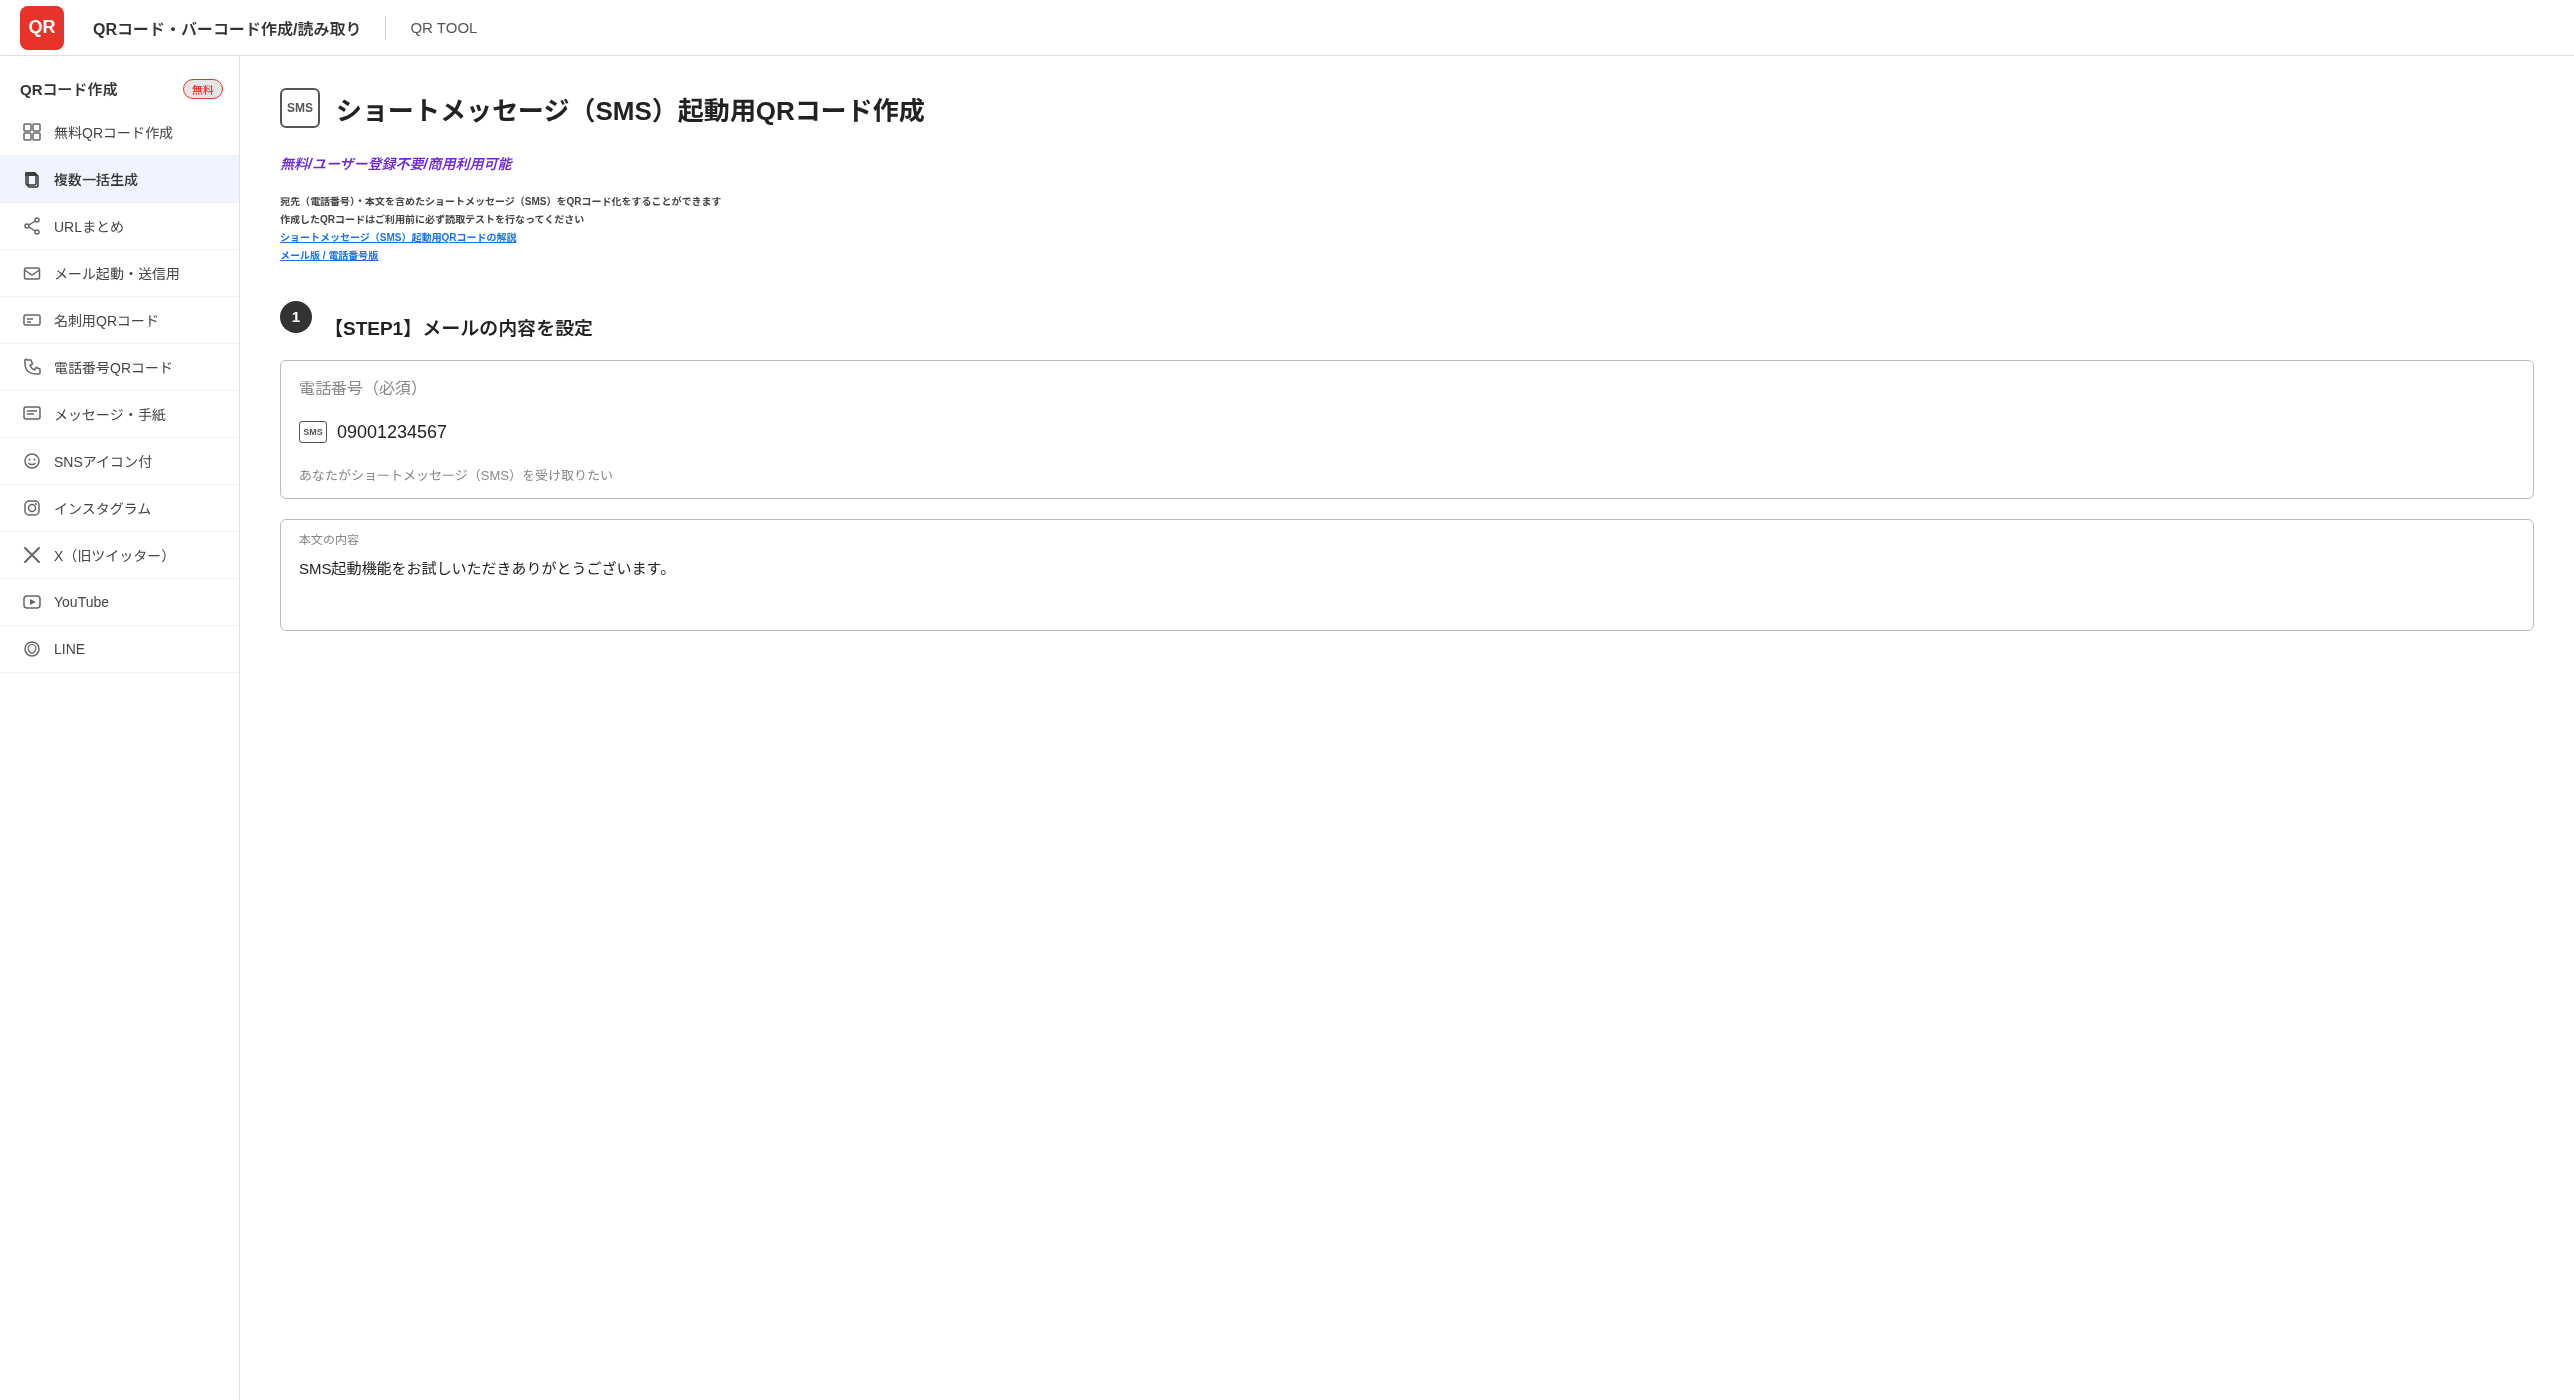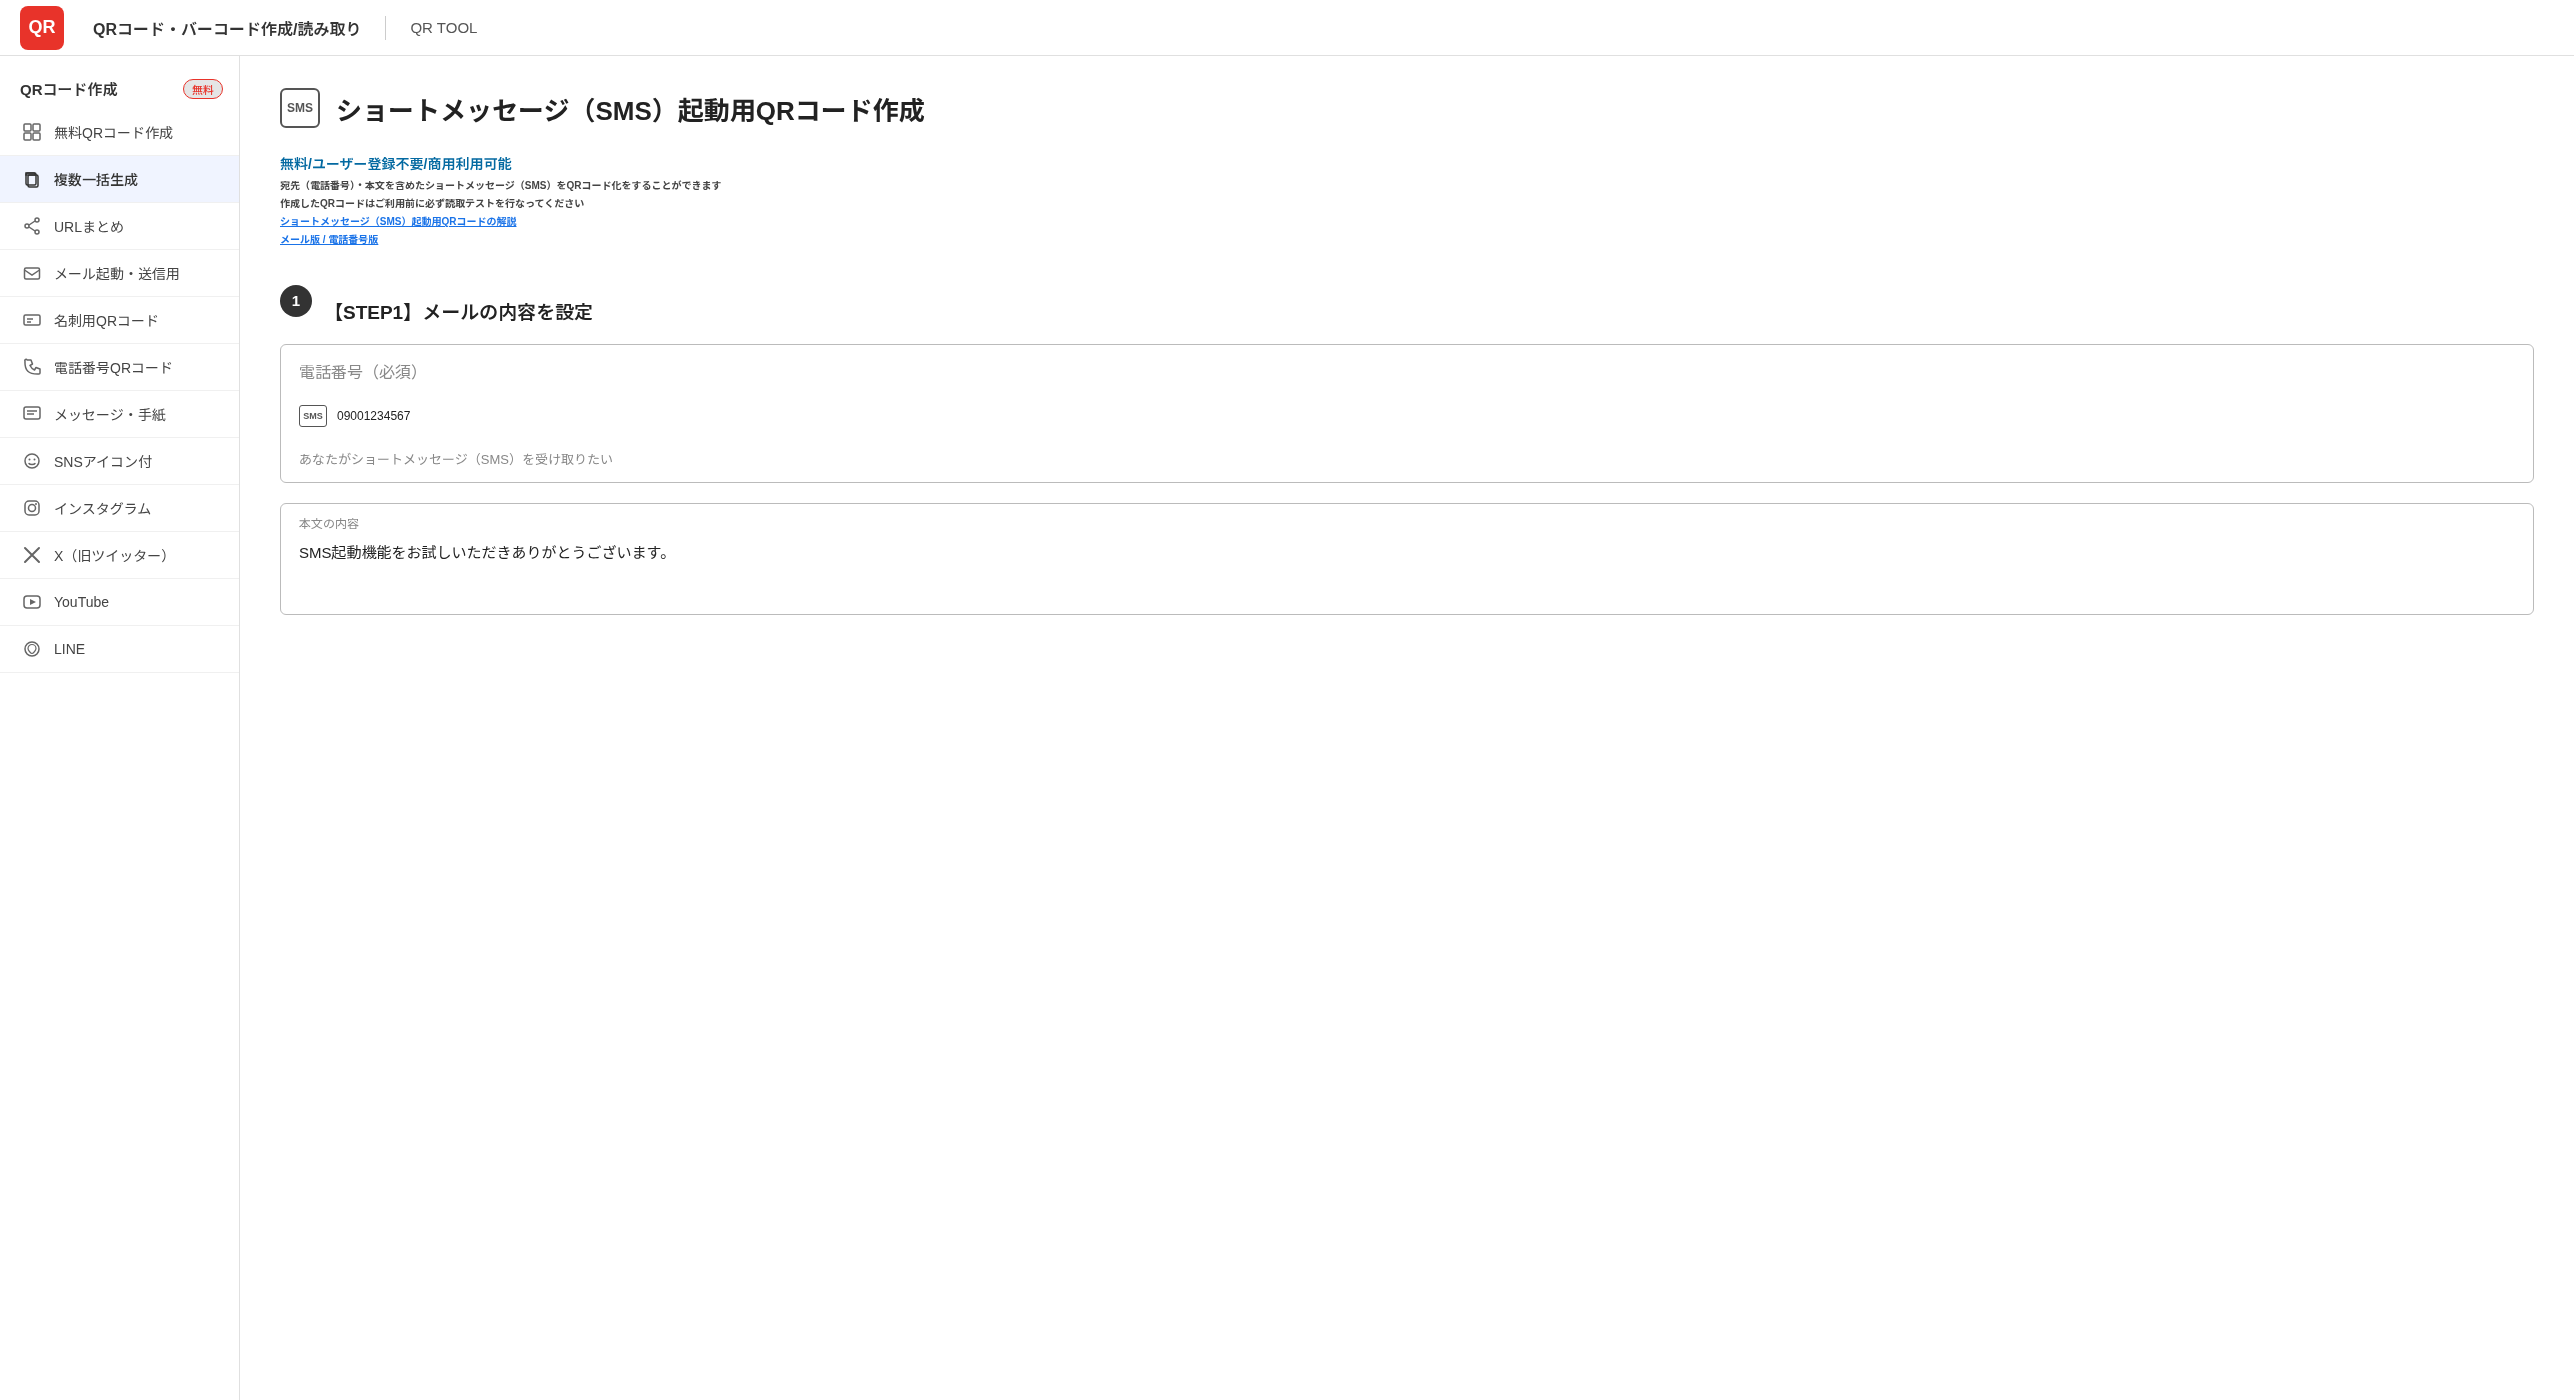--- a/index.html
+++ b/index.html
@@ -139,24 +139,25 @@
       font-weight: 700;
       color: #222;
     }
 
     
     .description-area {
       margin-bottom: 28px;
       line-height: 1.8;
     }
     .description-highlight {
-      color: #0369a1;
+      color: #6d28d9;
       font-weight: 600;
       font-size: 14px;
-      margin-bottom: 0;
+      margin-bottom: 16px;
+      font-style: italic;
     }
     .description-text {
       font-size: 10px;
       color: #444;
       line-height: 1.8;
       font-weight: bold;
     }
     .description-link {
       color: #1a73e8;
       text-decoration: underline;
@@ -222,21 +223,21 @@
       font-size: 9px;
       font-weight: bold;
       color: #555;
       margin-right: 10px;
       flex-shrink: 0;
     }
     .form-input {
       flex: 1;
       border: none;
       outline: none;
-      font-size: 12px;
+      font-size: 18px;
       color: #222;
       background: transparent;
       font-family: inherit;
     }
     .form-hint {
       font-size: 13px;
       color: #888;
       margin-top: 10px;
       padding: 0 18px 14px;
     }

